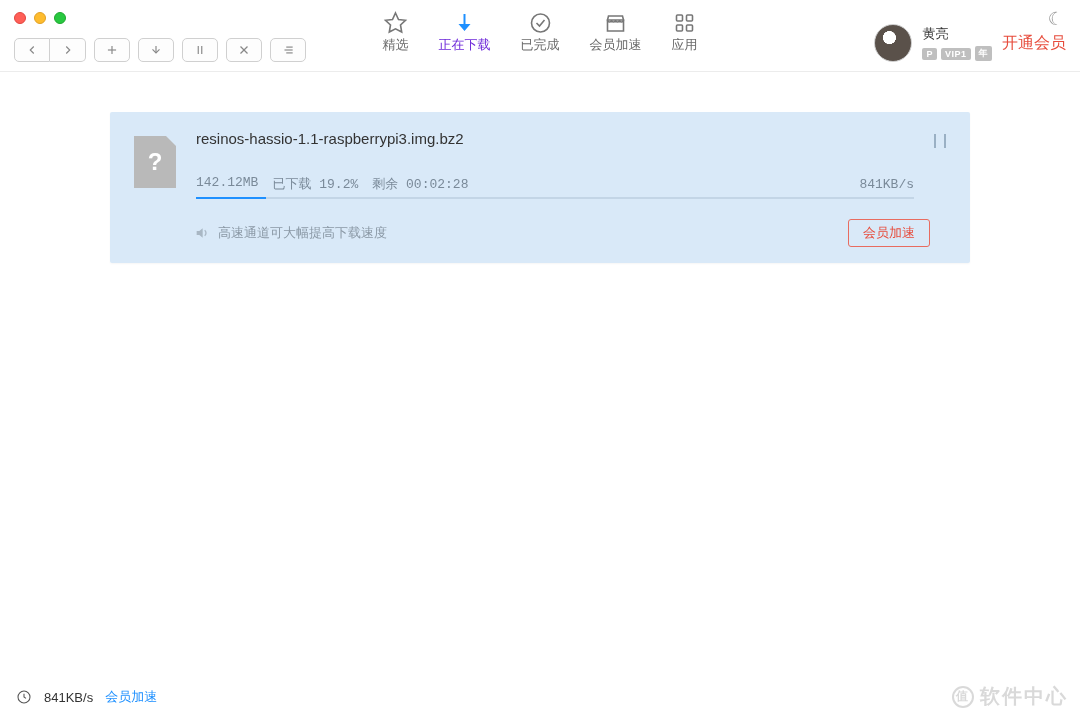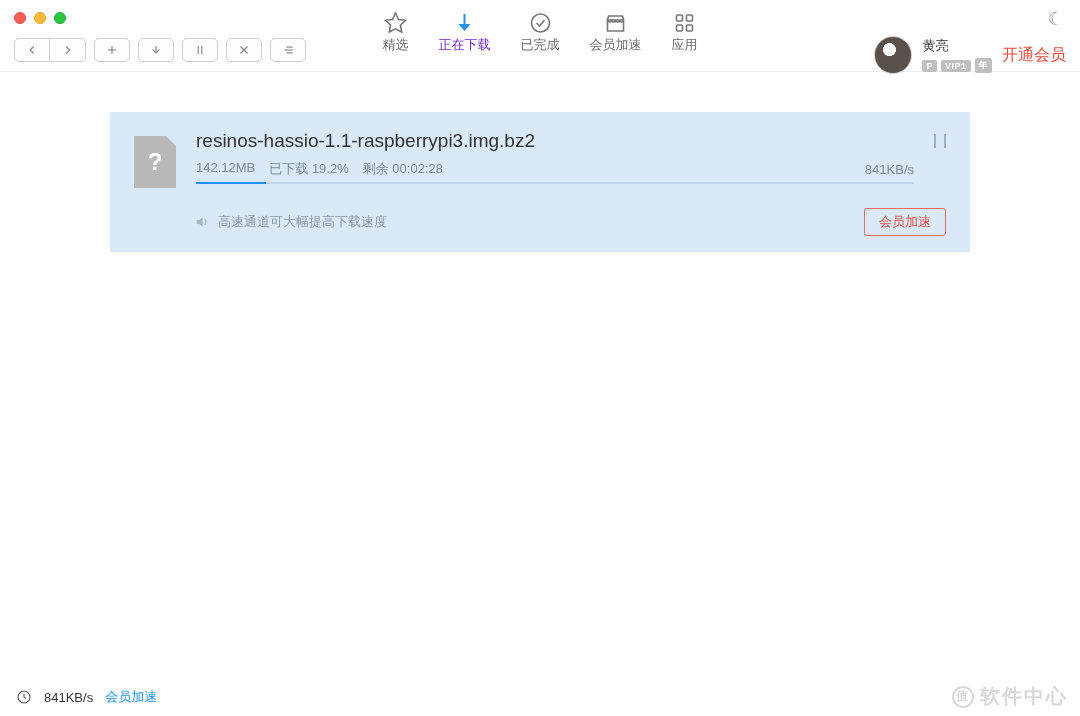--- a/index.html
+++ b/index.html
@@ -16,43 +16,43 @@
   .tbtn { height: 24px; min-width: 36px; border: 1px solid #d0d0d0; background:#fdfdfd; border-radius:5px; display:flex; align-items:center; justify-content:center; color:#777; font-size:14px; cursor:pointer; }
   .btn-group .tbtn:first-child { border-top-right-radius:0; border-bottom-right-radius:0; }
   .btn-group .tbtn:last-child { border-top-left-radius:0; border-bottom-left-radius:0; border-left:none; }
   .tbtn svg { width:14px; height:14px; stroke:#888; fill:none; stroke-width:2; }
   .nav-tabs { position:absolute; left:50%; transform:translateX(-50%); top:10px; display:flex; gap:30px; }
   .nav-tab { display:flex; flex-direction:column; align-items:center; gap:0; cursor:pointer; color:#6b6b6b; font-size:13px; }
   .nav-tab.active { color:#6d28d9; }
   .nav-tab .nav-icon { width:26px; height:26px; display:flex; align-items:center; justify-content:center; }
   .nav-tab .nav-icon svg { width:24px; height:24px; }
   .moon { color:#999; font-size:18px; cursor:pointer; position:absolute; right:16px; top:8px;}
-  .userbox { position:absolute; right:14px; top:36px; display:flex; align-items:center; gap:10px;}
+  .userbox { position:absolute; right:14px; top:24px; display:flex; align-items:center; gap:10px;}
   .avatar { width:38px; height:38px; border-radius:50%; background: radial-gradient(circle at 40% 35%, #fff 0 20%, #5a514a 21% 100%); border:1px solid #ccc; }
   .usercol { display:flex; flex-direction:column; gap:3px; }
   .uname { font-size:13px; color:#333; }
   .badges { display:flex; gap:4px; align-items:center;}
   .badge { font-size:9px; font-weight:bold; padding:1px 4px; border-radius:2px; background:#bfbfbf; color:#fff; letter-spacing:0.5px;}
   .open-vip { color:#e74c3c; font-size:16px; cursor:pointer; }
   
   .content { padding: 40px 110px 0 110px; }
   .dl-card { background:#d9e9f8; border-radius:2px; padding:0; box-shadow: 0 1px 2px rgba(0,0,0,0.04); }
   .dl-main { display:flex; padding:18px 24px 10px 24px; gap:20px; align-items:flex-start; }
   .file-icon { width:42px; height:52px; background:#b9b9b9; position:relative; display:flex; align-items:center; justify-content:center; margin-top:6px;}
   .file-icon::before { content:""; position:absolute; top:0; right:0; border-style:solid; border-width:0 10px 10px 0; border-color: transparent #d9e9f8 transparent transparent; }
   .file-icon .q { color:#fff; font-size:24px; font-weight:bold; }
   .dl-info { flex:1; }
-  .fname { font-size:19px; color:#333; margin-bottom:8px; }
-  .stats-row { display:flex; align-items:center; justify-content:space-between; color:#7a8a99; font-size:13px;}
+  .fname { font-size:15px; color:#333; margin-bottom:28px; }
+  .stats-row { display:flex; align-items:center; justify-content:space-between; color:#7a8a99; font-size:13px;font-family:Liberation Mono, monospace;}
   .stats-left { display:flex; gap:14px; }
   .progress-track { height:2px; background:#c3d5e6; margin-top:4px; position:relative; }
   .progress-fill { height:100%; background:#1e90ff; width:9.7%; }
   .dl-actions { display:flex; align-items:center; gap:2px; color:#9ab0c4; cursor:pointer; padding-top:4px;}
   .dl-actions .vbar { width:2px; height:14px; background:#9ab0c4; }
-  .promo-row { display:flex; align-items:center; justify-content:space-between; padding:10px 24px 16px 84px; }
+  .promo-row { display:flex; align-items:center; justify-content:space-between; padding:10px 40px 16px 84px; }
   .promo-left { display:flex; align-items:center; gap:8px; color:#8a98a5; font-size:13px;}
   .promo-left svg { width:16px; height:16px; fill:#a9b7c4; }
   .accel-btn { border:1px solid #e86c60; color:#e74c3c; background:transparent; padding:4px 14px; border-radius:3px; font-size:13px; cursor:pointer;}
   
   .footer { position:absolute; bottom:10px; left:16px; right:16px; display:flex; align-items:center; gap:12px; font-size:13px; color:#333; }
   .footer .clock { width:16px; height:16px; }
   .footer .accel-link { color:#1e90ff; cursor:pointer; }
   .watermark { position:absolute; right:12px; bottom:6px; font-size:20px; color:rgba(120,120,120,0.28); font-weight:bold; letter-spacing:2px; display:flex; align-items:center; gap:6px;}
   .watermark .wmcirc { width:22px; height:22px; border:2px solid rgba(120,120,120,0.28); border-radius:50%; display:inline-flex; align-items:center; justify-content:center; font-size:12px;}
 </style>

